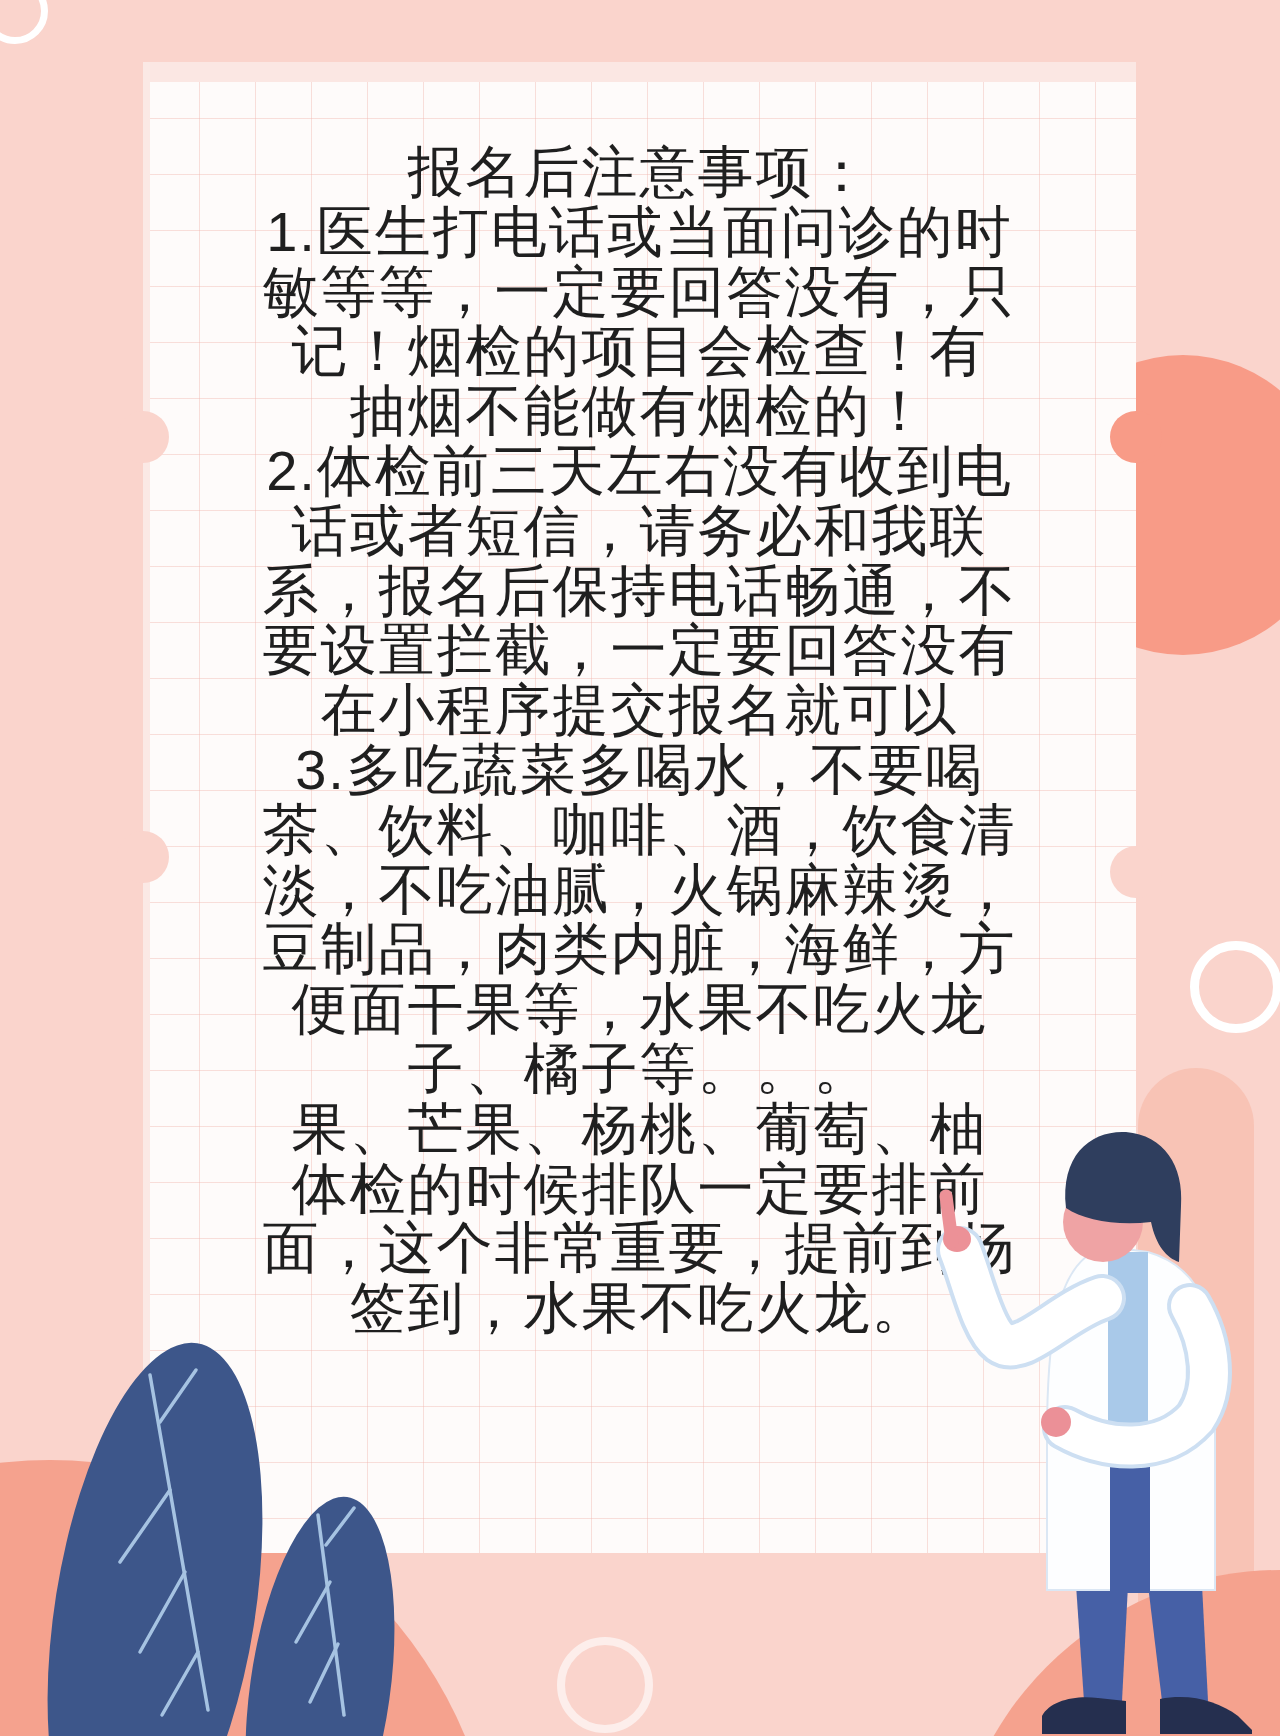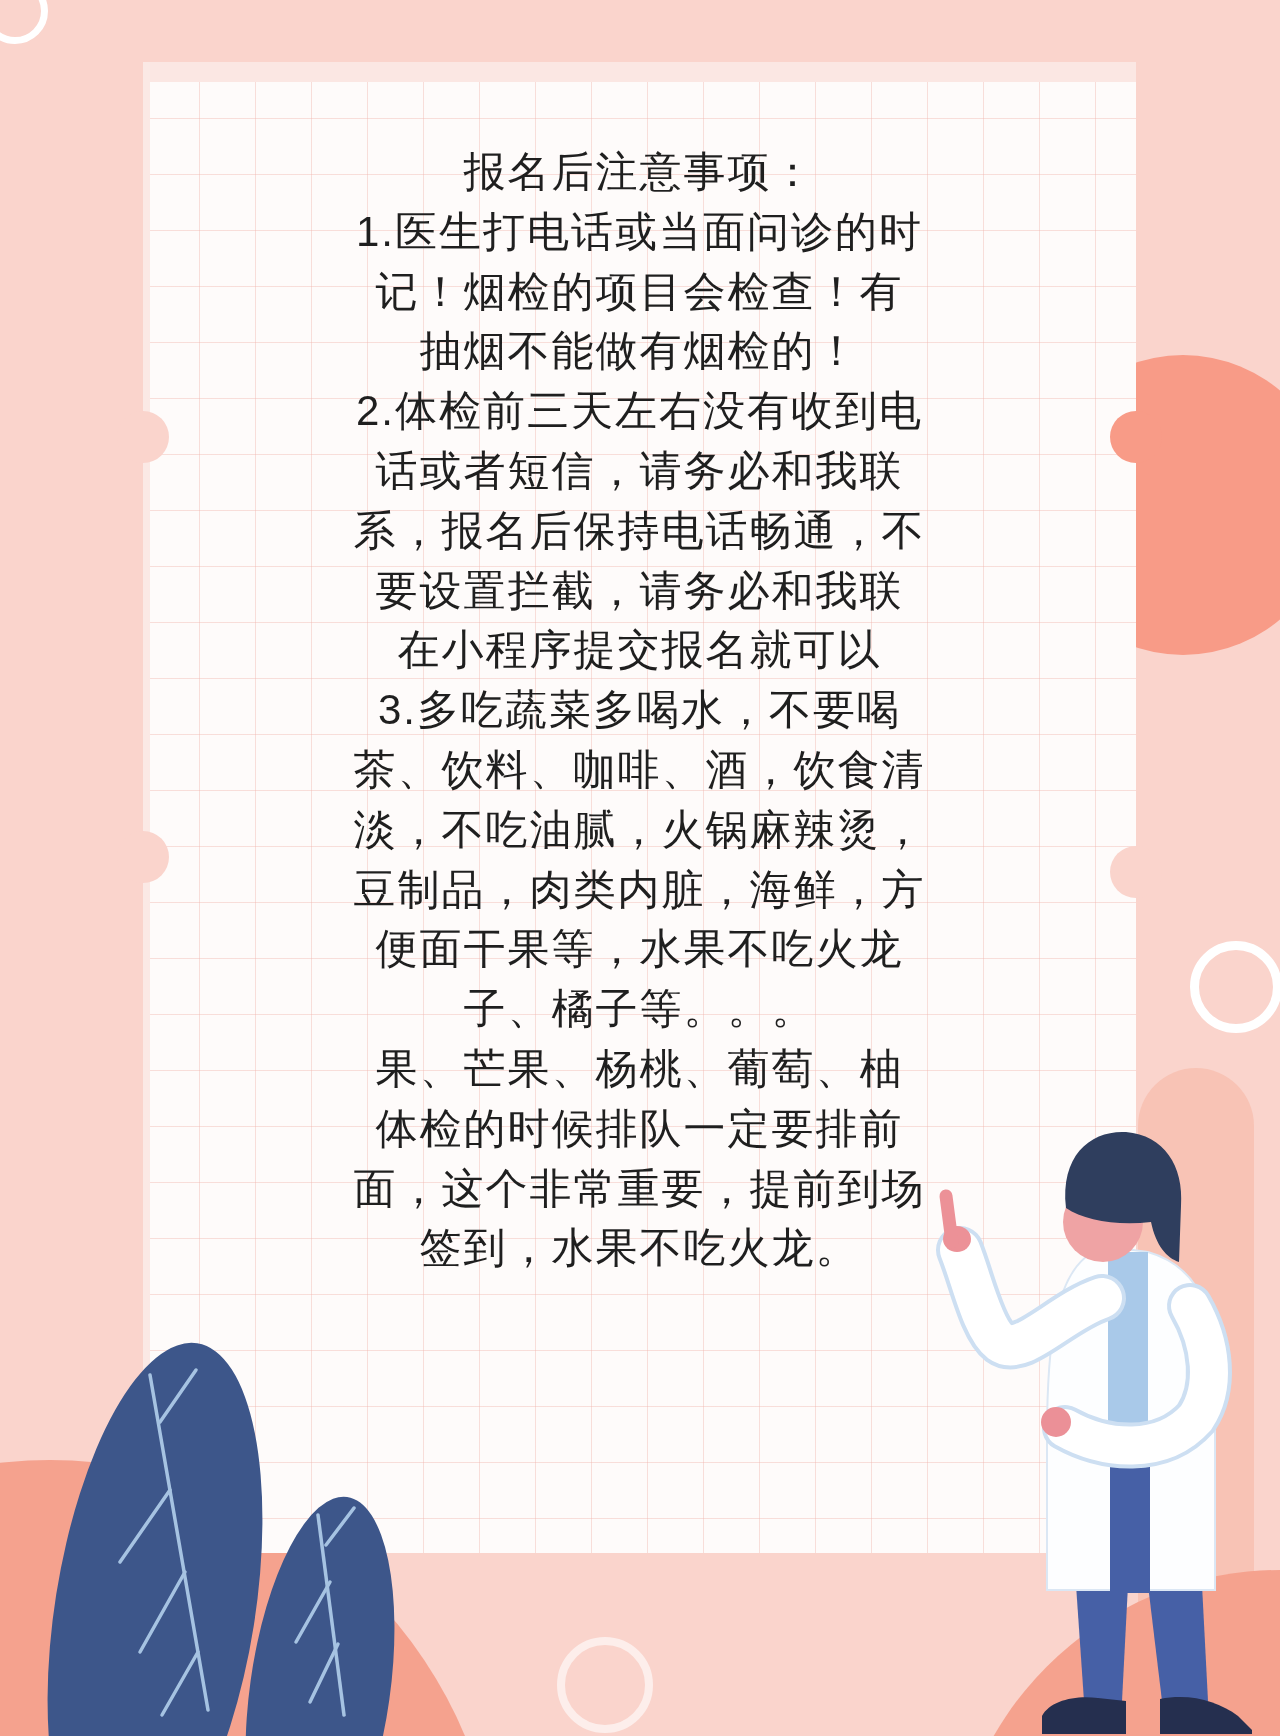--- a/index.html
+++ b/index.html
@@ -29,21 +29,21 @@
   .paper-left-strip{position:absolute;left:0;top:0;width:7px;height:100%;background:#fbe9e5;}
 
   .notch{position:absolute;border-radius:50%;width:52px;height:52px;}
   .notch-l1{left:117px;top:411px;background:#fad4cc;}
   .notch-l2{left:117px;top:831px;background:#fad4cc;}
   .notch-r1{left:1110px;top:411px;background:#f89b87;}
   .notch-r2{left:1110px;top:846px;background:#fad4cc;}
 
   
   .text-block{position:absolute;left:143px;top:142px;width:993px;text-align:center;
-    color:#1f1f1f;font-size:42px;line-height:59.8px;font-weight:500;letter-spacing:2px;}
+    color:#1f1f1f;font-size:56px;line-height:59.8px;font-weight:500;letter-spacing:2px;}
   .text-block div{white-space:nowrap;}
 
   svg{position:absolute;}
   .leaves-svg{left:0;top:1210px;}
   .doctor-svg{left:860px;top:1036px;}
 </style>
 </head>
 <body>
 
 <div class="canvas">
@@ -61,26 +61,27 @@
     <div class="paper-left-strip"></div>
   </div>
   <div class="notch notch-l1"></div>
   <div class="notch notch-l2"></div>
   <div class="notch notch-r1"></div>
   <div class="notch notch-r2"></div>
 
   <div class="text-block">
     <div>报名后注意事项：</div>
     <div>1.医生打电话或当面问诊的时</div>
+    <div>敏等等，一定要回答没有，只</div>
     <div>记！烟检的项目会检查！有</div>
     <div>抽烟不能做有烟检的！</div>
     <div>2.体检前三天左右没有收到电</div>
     <div>话或者短信，请务必和我联</div>
     <div>系，报名后保持电话畅通，不</div>
-    <div>要设置拦截，请务必和我联</div>
+    <div>要设置拦截，一定要回答没有</div>
     <div>在小程序提交报名就可以</div>
     <div>3.多吃蔬菜多喝水，不要喝</div>
     <div>茶、饮料、咖啡、酒，饮食清</div>
     <div>淡，不吃油腻，火锅麻辣烫，</div>
     <div>豆制品，肉类内脏，海鲜，方</div>
     <div>便面干果等，水果不吃火龙</div>
     <div>子、橘子等。。。</div>
     <div>果、芒果、杨桃、葡萄、柚</div>
     <div>体检的时候排队一定要排前</div>
     <div>面，这个非常重要，提前到场</div>

